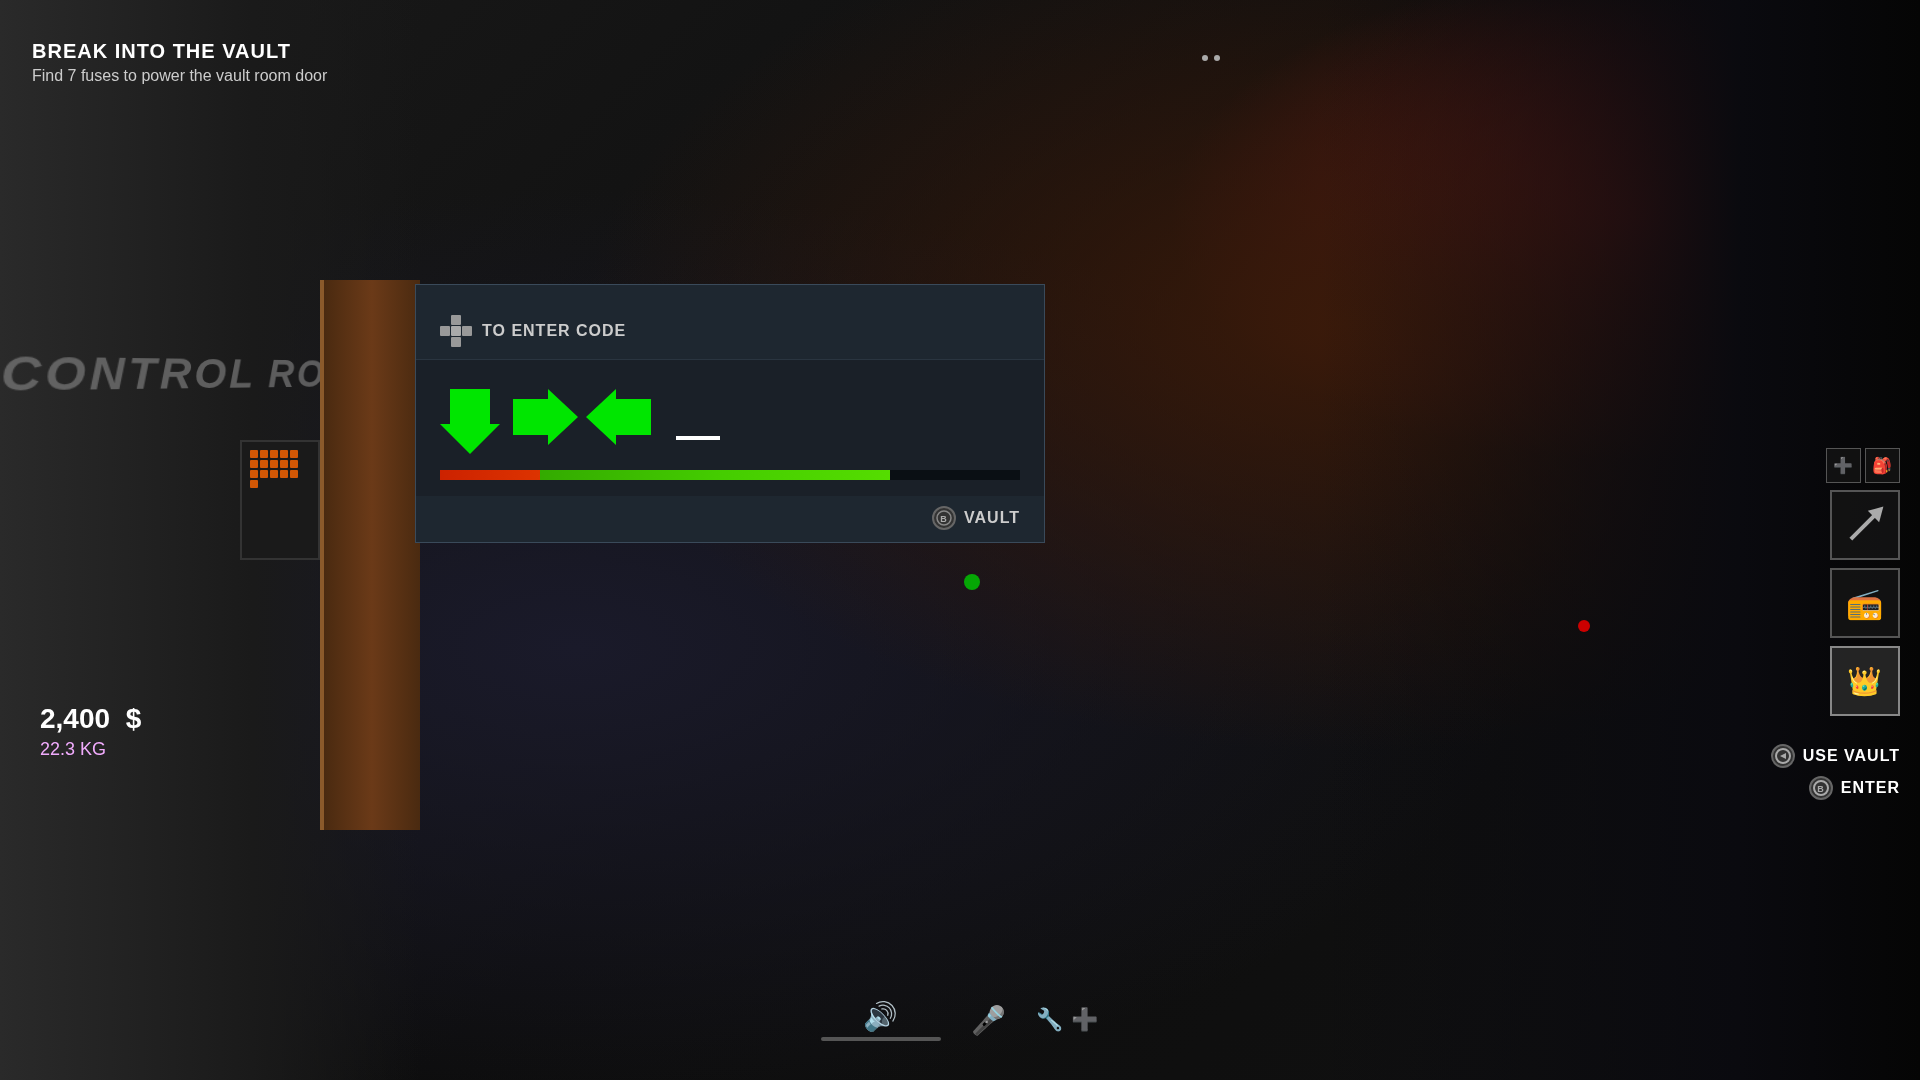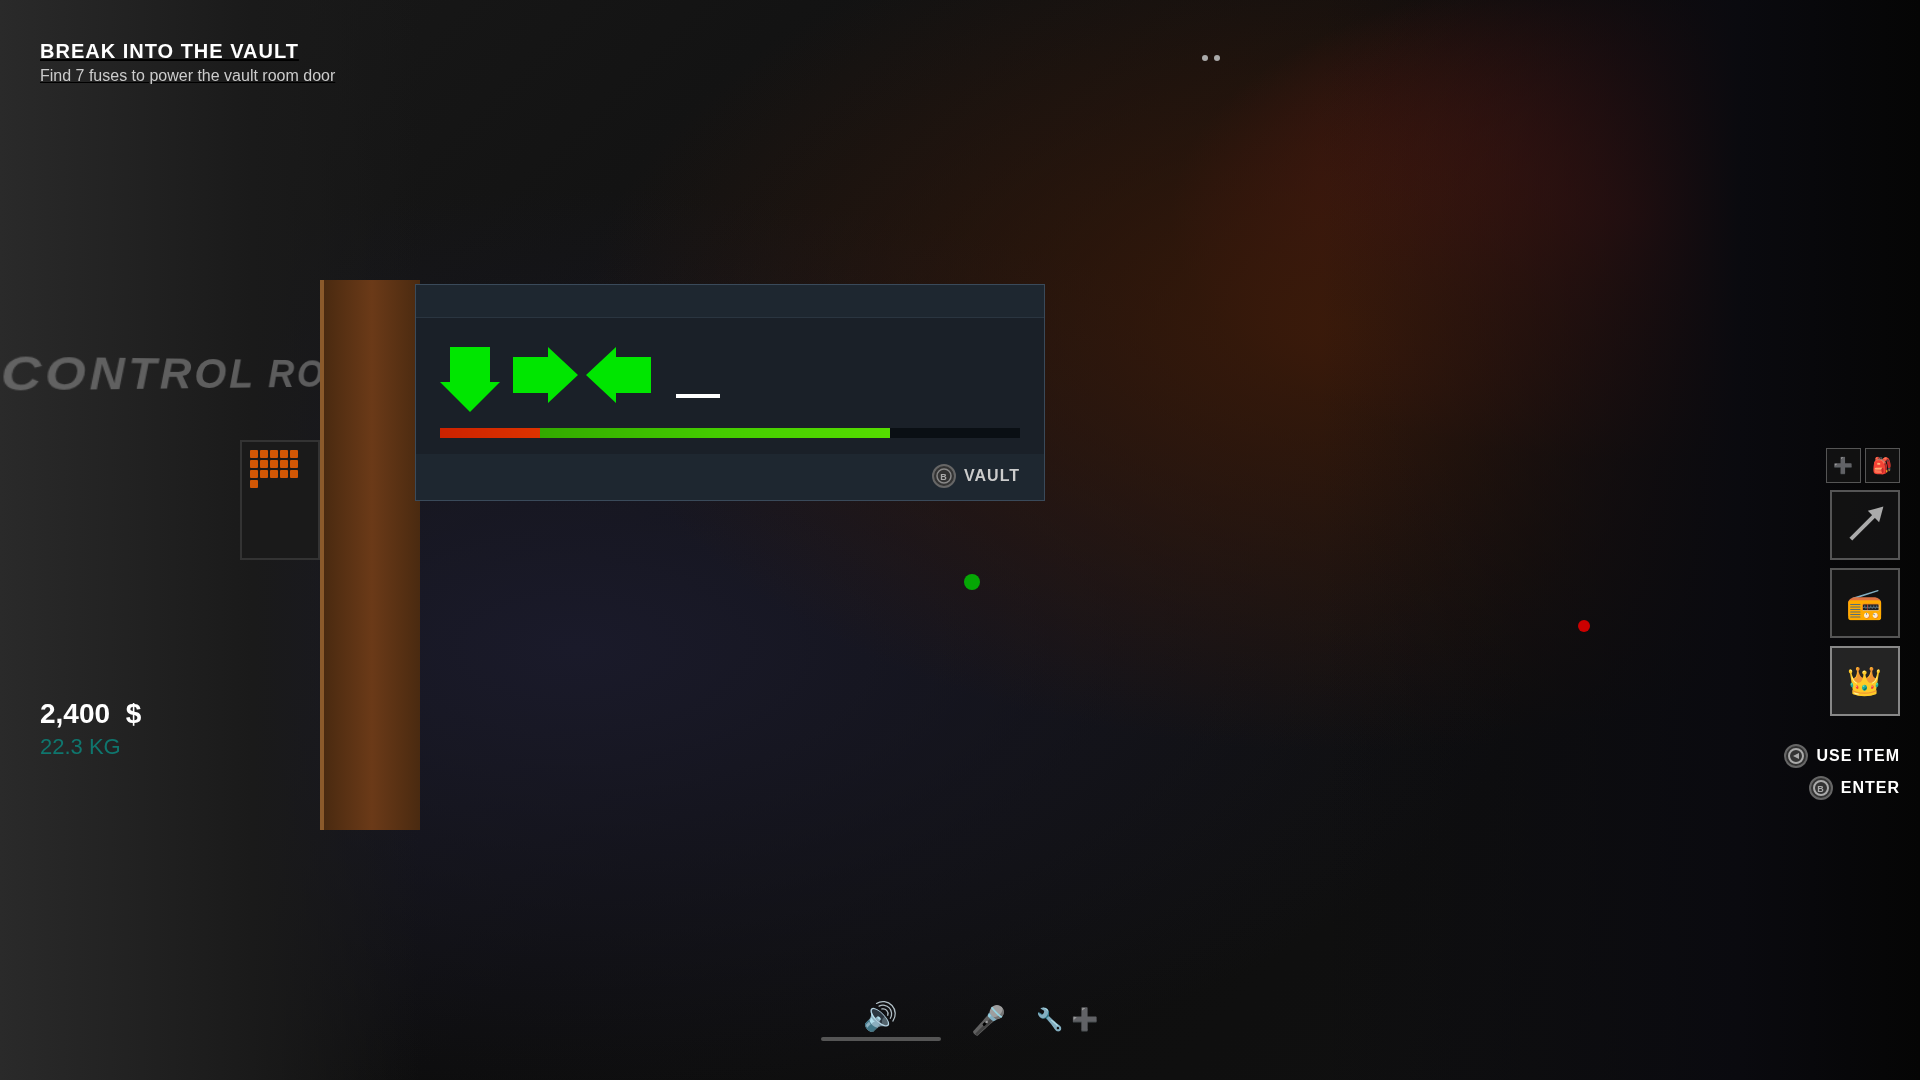--- a/index.html
+++ b/index.html
@@ -92,22 +92,21 @@
       top: 0;
       width: 600px;
       height: 100%;
       background: linear-gradient(to left, #050505 0%, #0a0a0f 30%, transparent 100%);
     }
 
     
     .objective-box {
       position: absolute;
       top: 40px;
-      left: 40px;
-      text-decoration: underline;
+      left: 32px;
     }
 
     .objective-title {
       color: #ffffff;
       font-size: 20px;
       font-weight: 900;
       text-transform: uppercase;
       letter-spacing: 1px;
       margin-bottom: 4px;
     }
@@ -126,22 +125,22 @@
     }
 
     .hud-money {
       color: #ffffff;
       font-size: 28px;
       font-weight: 700;
       margin-bottom: 4px;
     }
 
     .hud-weight {
-      color: #0f766e;
-      font-size: 22px;
+      color: #f0abfc;
+      font-size: 18px;
     }
 
     
     .bottom-hud {
       position: absolute;
       bottom: 0;
       left: 50%;
       transform: translateX(-50%);
       width: 400px;
       height: 80px;
@@ -494,36 +493,52 @@
 </div>
 
 <div class="action-labels">
   <div class="action-label">
     <div class="action-btn">
       <svg width="16" height="16" viewBox="0 0 16 16">
         <circle cx="8" cy="8" r="7" fill="none" stroke="#aaa" stroke-width="2"></circle>
         <path d="M5 8 L11 5 L11 11 Z" fill="#aaa"></path>
       </svg>
     </div>
-    <span>USE ITEM</span>
+    <span>USE VAULT</span>
   </div>
   <div class="action-label">
     <div class="action-btn">
       <svg width="16" height="16" viewBox="0 0 16 16">
         <circle cx="8" cy="8" r="7" fill="none" stroke="#aaa" stroke-width="2"></circle>
         <text x="8" y="12" text-anchor="middle" font-size="9" fill="#aaa" font-weight="bold">B</text>
       </svg>
     </div>
     <span>ENTER</span>
   </div>
 </div>
 
 <div class="modal">
 
   <div class="modal-header">
+    <div class="modal-instruction">
+
+      <div style="position:relative;width:32px;height:32px;">
+
+        <div style="position:absolute;left:11px;top:0;width:10px;height:10px;background:#999;border-radius:1px;"></div>
+
+        <div style="position:absolute;left:0;top:11px;width:10px;height:10px;background:#999;border-radius:1px;"></div>
+
+        <div style="position:absolute;left:11px;top:11px;width:10px;height:10px;background:#aaa;border-radius:1px;"></div>
+
+        <div style="position:absolute;left:22px;top:11px;width:10px;height:10px;background:#999;border-radius:1px;"></div>
+
+        <div style="position:absolute;left:11px;top:22px;width:10px;height:10px;background:#999;border-radius:1px;"></div>
+      </div>
+      <span>TO ENTER CODE</span>
+    </div>
   </div>
 
   <div class="modal-body">
 
     <div class="arrow-sequence">
 
       <div style="display:flex;flex-direction:column;align-items:center;">
         <svg width="60" height="70" viewBox="0 0 60 70">
           <polygon points="10,5 50,5 50,40 60,40 30,70 0,40 10,40" fill="#00e600"></polygon>
         </svg>

